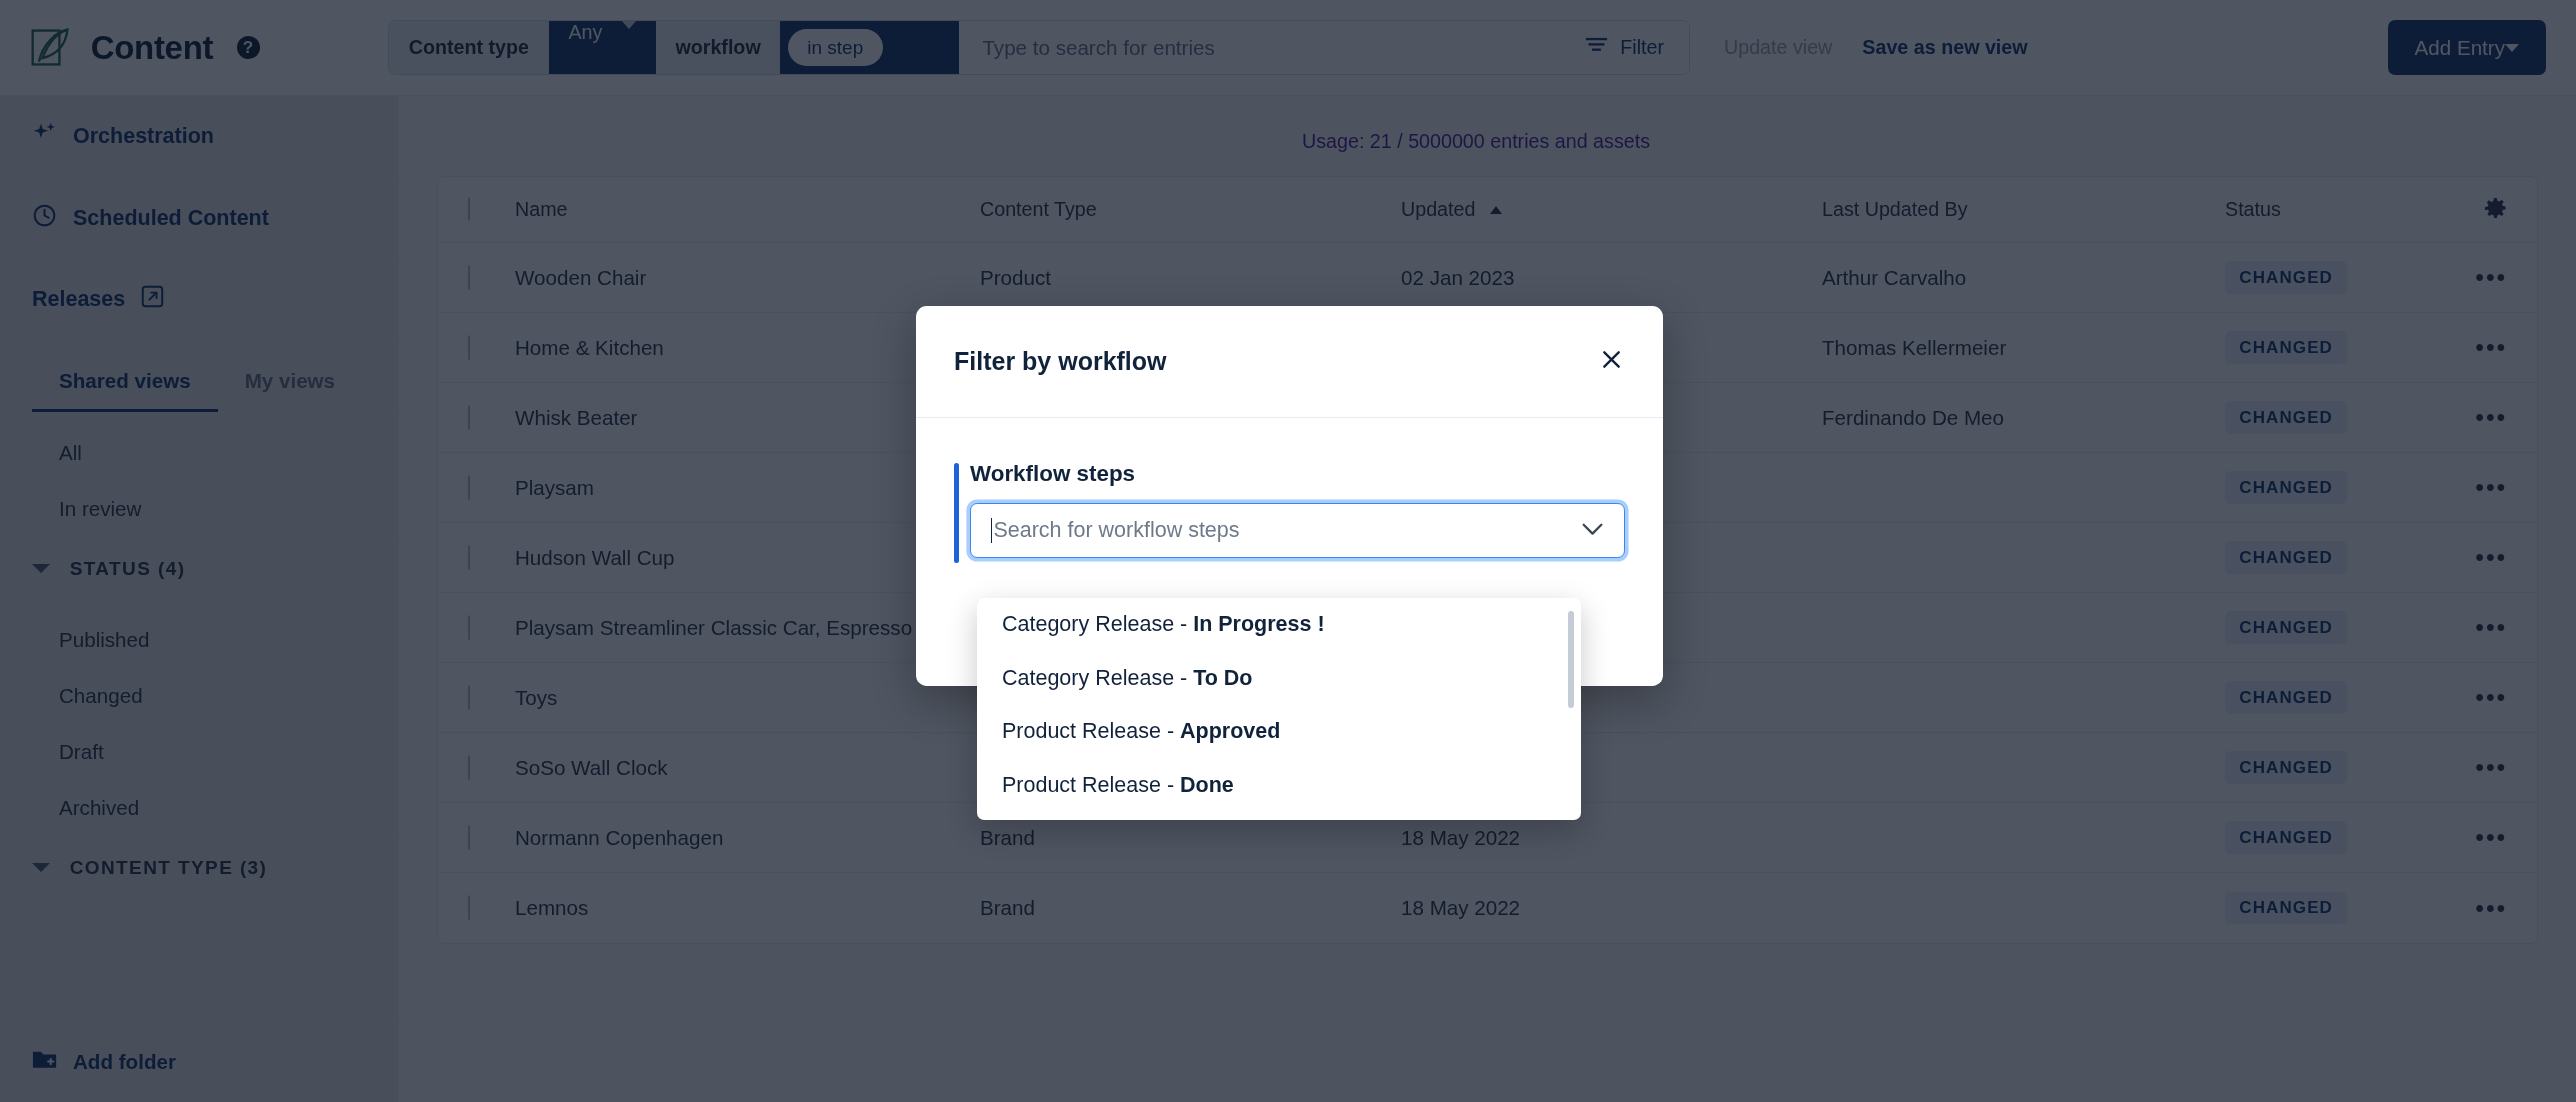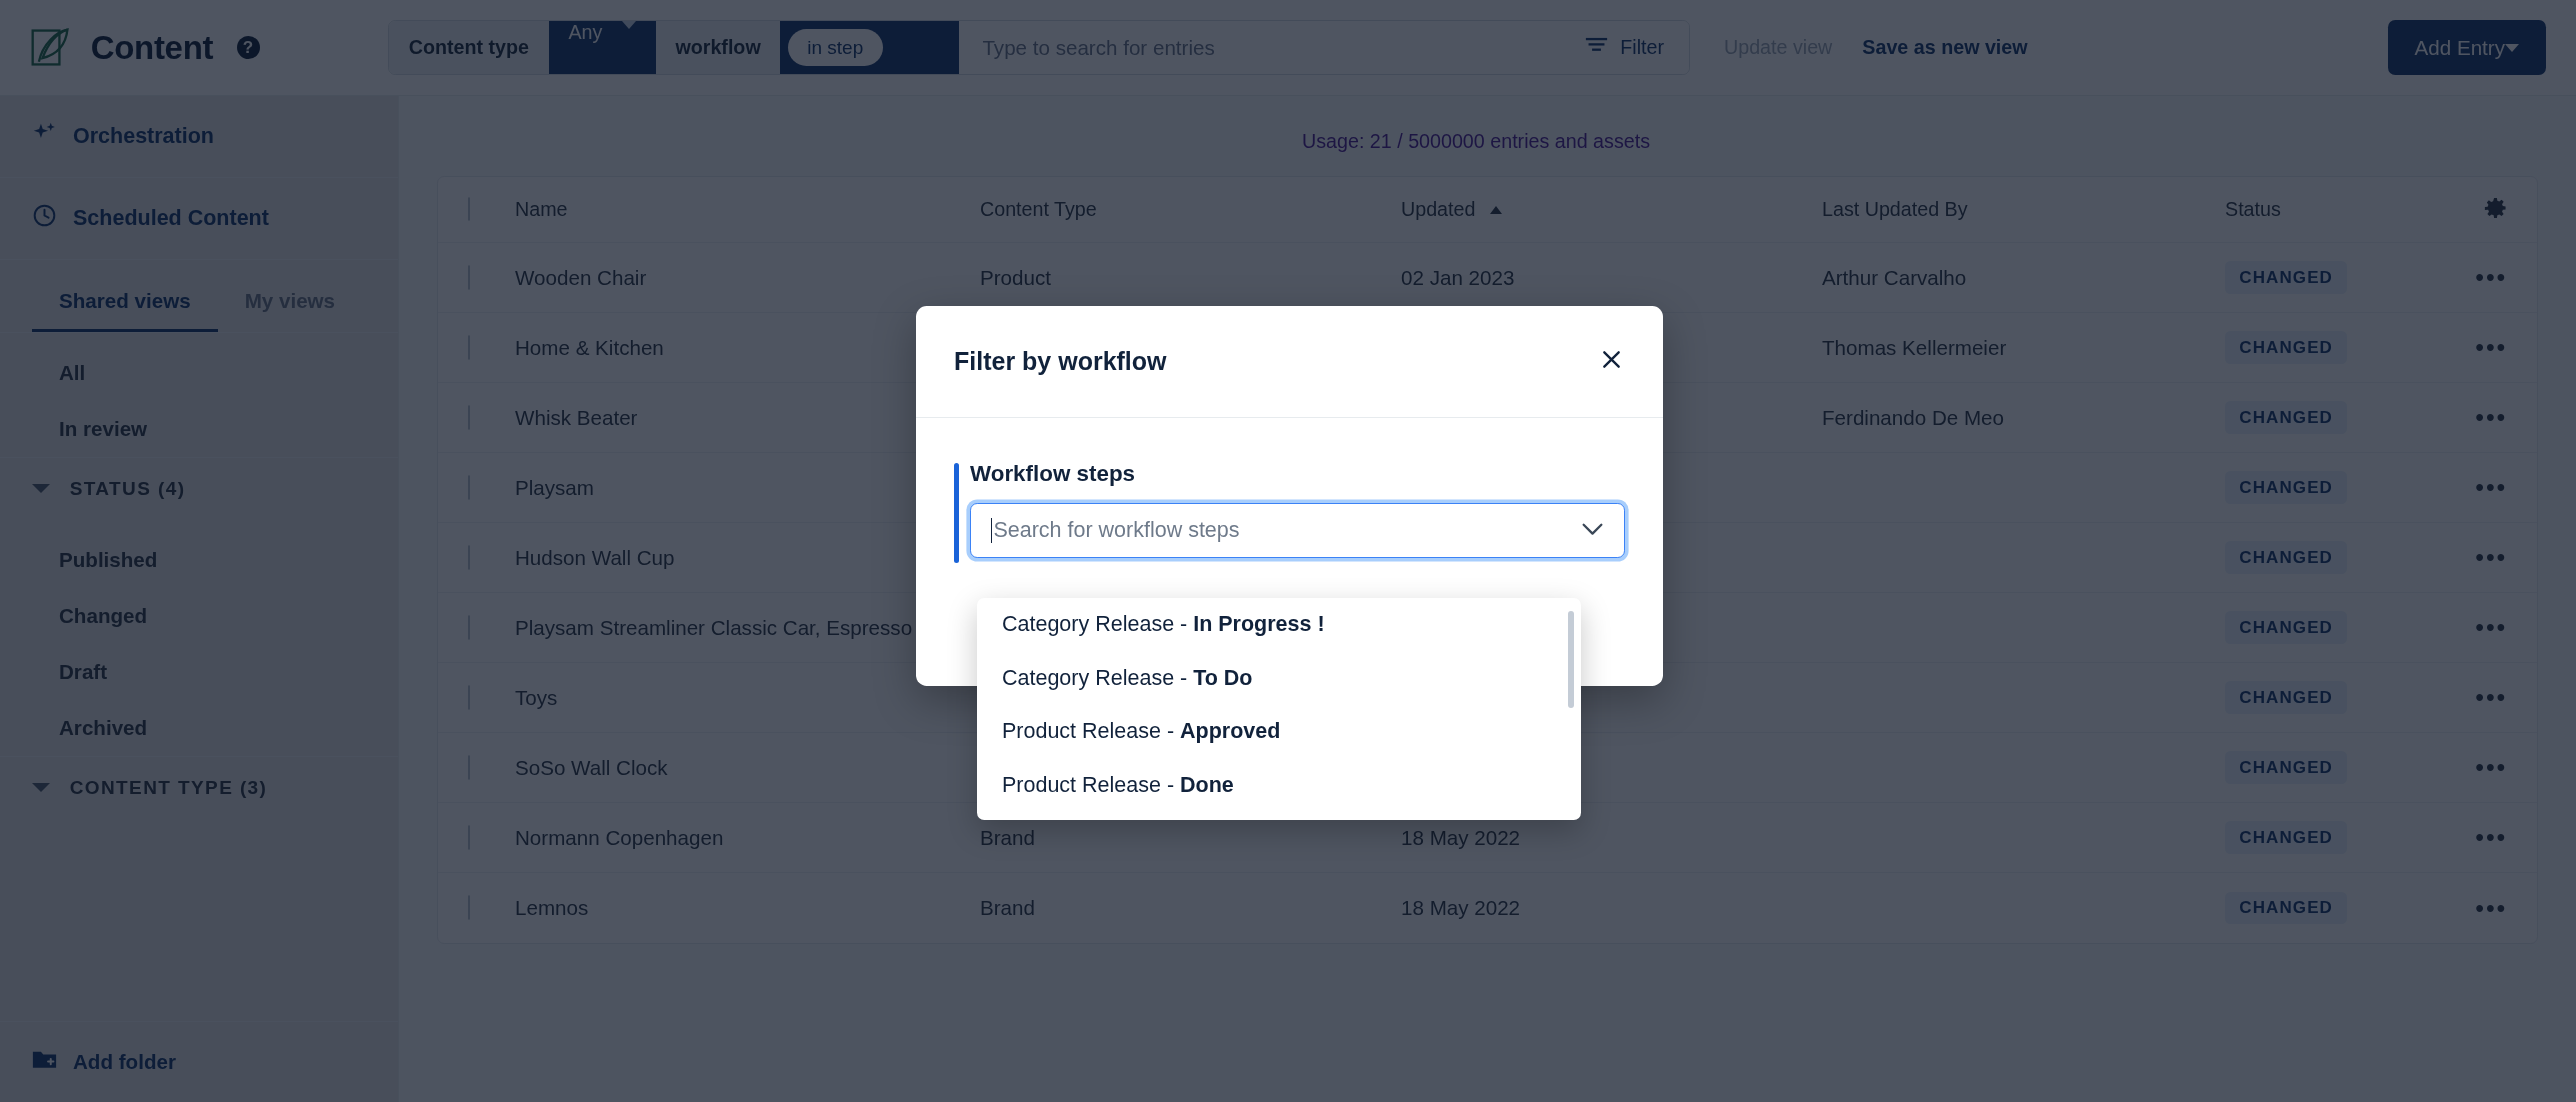--- a/index.html
+++ b/index.html
@@ -132,21 +132,21 @@
   .side-link .lbl { white-space: nowrap; }
   .tabs {
     display: flex; gap: 0; padding: 19.7px 32px 0 32px;
     border-bottom: 0.9px solid #edf0f2;
   }
   .tab {
     font-size: 20.6px; color: #6a7586; font-weight: bold;
     padding: 9px 27px 16px 27px;
   }
   .tab.active { color: #14386c; border-bottom: 3.6px solid #14386c; }
-  .views-list { padding: 12.5px 0 0 0; font-weight: bold; }
+  .views-list { padding: 12.5px 0 0 0; }
   .view-item {
     padding: 16px 32px 16px 59px;
     font-size: 20.6px; color: #2b3847;
   }
   .group-head {
     display: flex; align-items: center; gap: 19.7px;
     padding: 19.7px 32px;
     font-size: 19px; font-weight: bold; letter-spacing: 1.4px;
     color: #2b3847; text-transform: uppercase;
     border-top: 0.9px solid #edf0f2;
@@ -361,20 +361,30 @@
     <div class="side-link">
       <span>
         <svg width="25" height="25" viewBox="0 0 28 28">
           <circle cx="14" cy="14" r="11" fill="none" stroke="#14386c" stroke-width="2.2"></circle>
           <path d="M14 7.5 V14 L18.5 16.5" fill="none" stroke="#14386c" stroke-width="2.2" stroke-linecap="round"></path>
         </svg>
       </span>
       <span class="lbl">Scheduled Content</span>
     </div>
 
+    <div class="side-link">
+      <span class="lbl">Releases</span>
+      <span>
+        <svg width="23" height="23" viewBox="0 0 26 26">
+          <rect x="2" y="2" width="22" height="22" rx="3" fill="none" stroke="#14386c" stroke-width="2.2"></rect>
+          <path d="M9.5 16.5 L17 9" stroke="#14386c" stroke-width="2.2" stroke-linecap="round"></path>
+          <path d="M11.5 8.6 H17.6 V14.7" fill="none" stroke="#14386c" stroke-width="2.2" stroke-linecap="round" stroke-linejoin="round"></path>
+        </svg>
+      </span>
+    </div>
 
     <div class="tabs">
       <div class="tab active">Shared views</div>
       <div class="tab">My views</div>
     </div>
 
     <div class="views-list">
       <div class="view-item">All</div>
       <div class="view-item">In review</div>
     </div>

